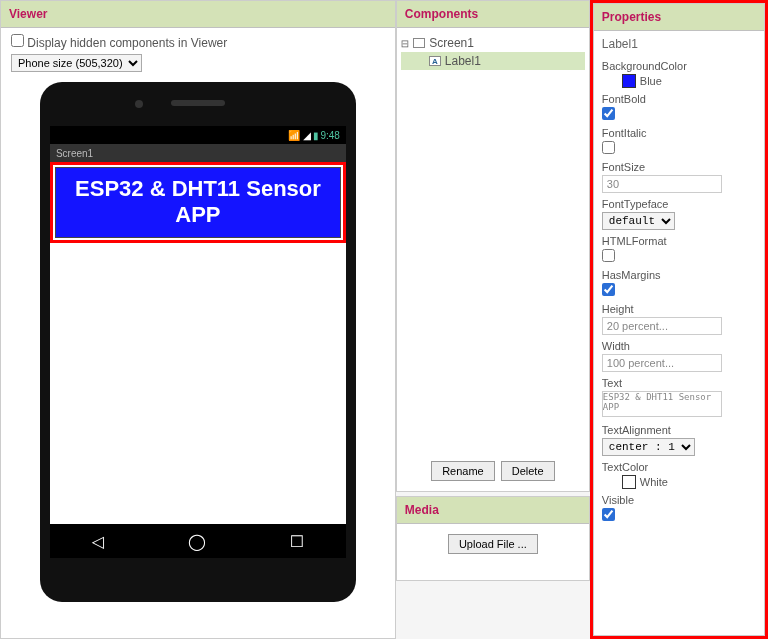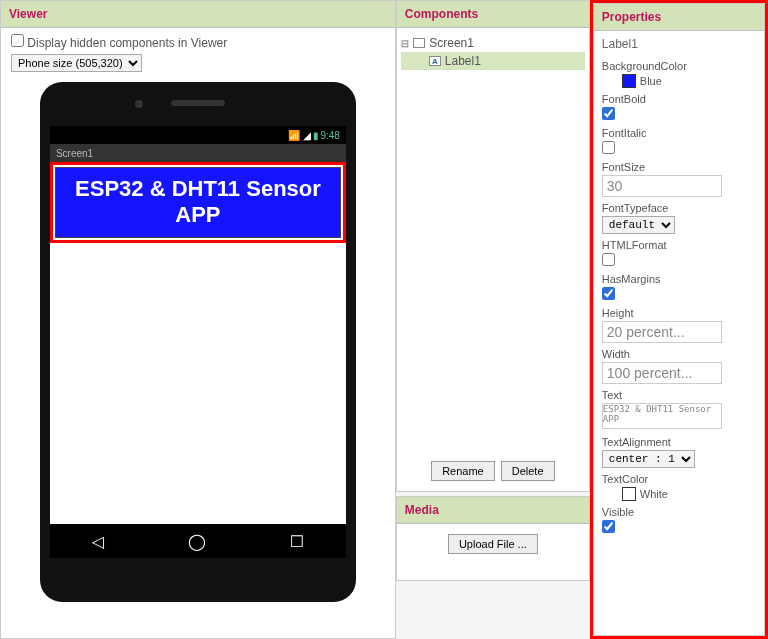--- a/index.html
+++ b/index.html
@@ -49,21 +49,21 @@
   .comp-btns button, .upload-btn { font-size: 11px; padding: 3px 10px; border: 1px solid #999; background: #eee; cursor: pointer; }
 
   .components-panel { position: relative; }
 
   .media-body { display: flex; justify-content: center; padding-top: 10px; }
 
   
   .prop { padding: 3px 8px 2px 8px; font-size: 11px; color: #555; }
   .prop-title { padding: 6px 8px; font-size: 12px; color: #666; }
   .prop label { display: block; margin-bottom: 2px; }
-  .prop input[type=text] { width: 120px; font-size: 14px; padding: 2px 4px; border: 1px solid #ccc; color: #888; }
+  .prop input[type=text] { width: 120px; font-size: 11px; padding: 2px 4px; border: 1px solid #ccc; color: #888; }
   .prop textarea { width: 120px; height: 26px; font-size: 9px; font-family: monospace; border: 1px solid #ccc; color: #888; resize: none; }
   .prop select { width: auto; font-family: Liberation Mono, monospace; }
   .color-row { display: flex; align-items: center; gap: 4px; padding-left: 20px; }
   .swatch { width: 14px; height: 14px; border: 1px solid #333; display: inline-block; }
   .cb { accent-color: #2a6ed6; }
 </style>
 </head>
 <body>
 
 <div class="main">

